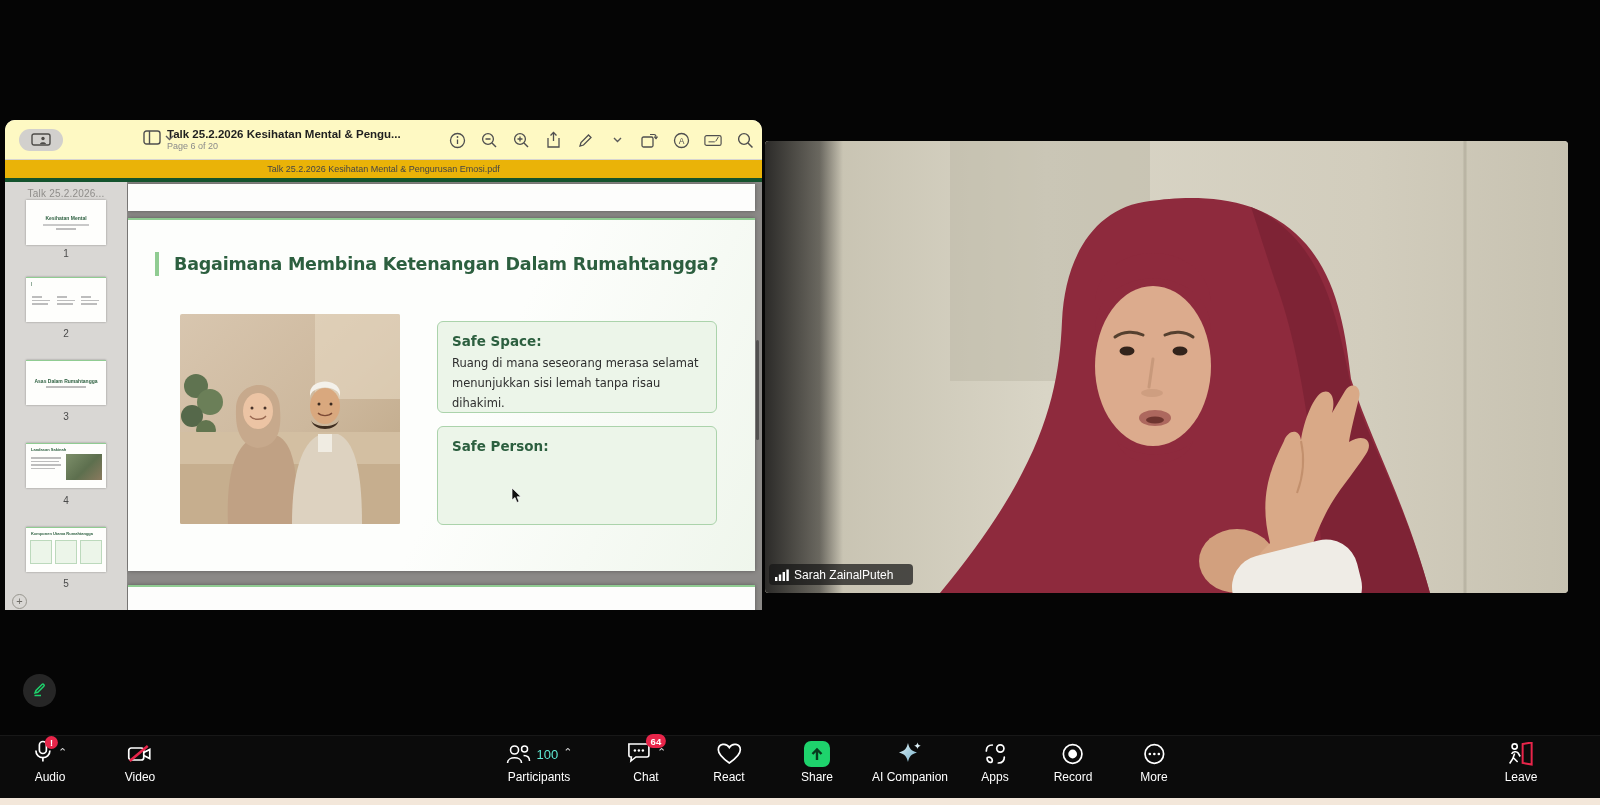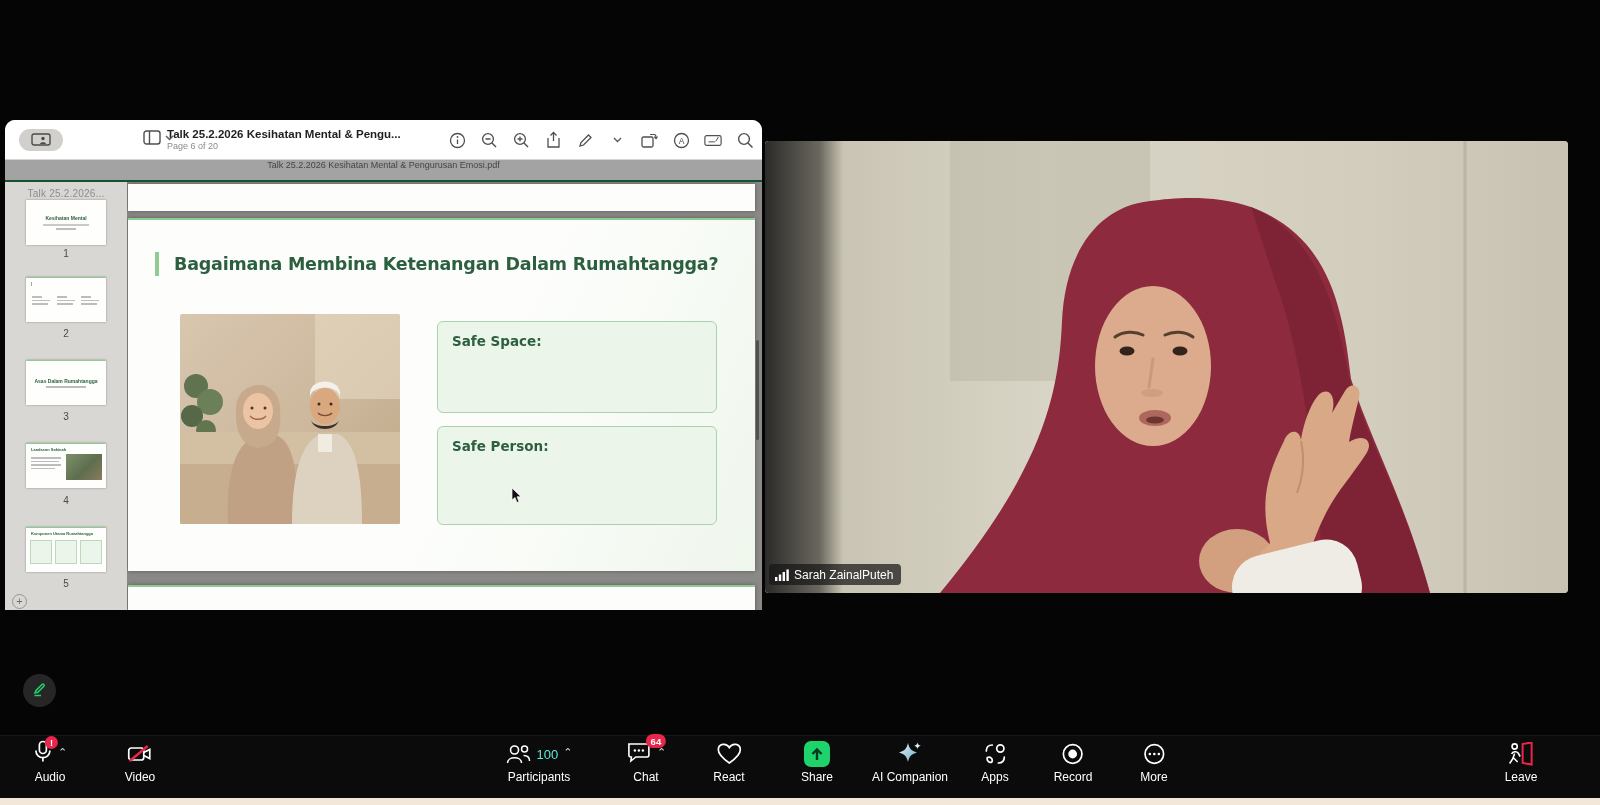--- a/index.html
+++ b/index.html
@@ -3,33 +3,33 @@
 <meta charset="utf-8">
 <style>
   * { margin:0; padding:0; box-sizing:border-box; }
   html,body { width:1600px; height:805px; background:#000; overflow:hidden;
               font-family:"Liberation Sans", sans-serif; }
   #stage { position:absolute; inset:0; width:1600px; height:805px; background:#050505; }
 
   
   .pv-window { position:absolute; left:5px; top:120px; width:757px; height:490px;
                background:#efedea; border-radius:10px 10px 0 0; overflow:hidden; }
-  .pv-top { position:relative; height:40px; background:#ffffff; border-bottom:1px solid #d6d4d1; }
+  .pv-top { position:relative; height:40px; background:#fef9c3; border-bottom:1px solid #d6d4d1; }
   .pill { position:absolute; left:14px; top:9px; width:44px; height:22px; background:#d2d0cd;
           border-radius:11px; display:flex; align-items:center; justify-content:center; }
   .pv-toolbar { position:absolute; left:130px; right:8px; top:0; height:40px;
                 display:flex; align-items:center; }
   .pv-titleblock { margin-left:32px; line-height:1.15; }
   .pv-title { font-size:11.5px; font-weight:bold; color:#1f1f1f; }
   .pv-page  { font-size:9px; color:#8b8b8b; }
   .pv-lefticons { position:absolute; left:8px; top:10px; display:flex; align-items:center; gap:4px; }
   .pv-icons { margin-left:auto; display:flex; align-items:center; gap:14px; }
   .pv-icons .ic { width:18px; height:18px; display:flex; align-items:center; justify-content:center; }
-  .pv-tabbar { height:22px; background:#a3a3a3; border-bottom:2px solid #14532d;
-               display:flex; align-items:flex-start; justify-content:center; }
+  .pv-tabbar { height:22px; background:#eab308; border-bottom:4px solid #14532d;
+               display:flex; align-items:center; justify-content:center; }
   .pv-tabname { font-size:9px; color:#454545; }
   .pv-body { position:relative; height:428px; display:flex;border-radius:27px; }
   .pv-sidebar { position:relative; width:122px; background:#d9d7d4; flex:none; }
   .pv-doclabel { margin-top:6px; text-align:center; font-size:10px; color:#8f8d8a; letter-spacing:.2px;
                  white-space:nowrap; overflow:hidden; }
   .thumb { position:absolute; left:21px; width:80px; height:45px; background:#fefefc;
            box-shadow:0 0 2px rgba(0,0,0,.35); overflow:hidden; }
   .thumb.greentop { border-top:1.5px solid #90cc92; }
   .thumb-num { position:absolute; width:80px; left:21px; text-align:center; font-size:10px; color:#4a4a4a; }
   .t-center { display:flex; flex-direction:column; align-items:center; justify-content:center; height:100%; }
@@ -65,21 +65,21 @@
   .sb1 { top:101px; height:92px; }
   .sb2 { top:206px; height:99px; }
   .sb-title { font-size:13.5px; font-weight:bold; color:#2c5f3f; margin-bottom:5px; }
   .sb-body { font-size:11.5px; color:#2e2e2e; line-height:1.72; }
   .cursor { position:absolute; left:383px; top:268px; }
 
   
   .video-tile { position:absolute; left:765px; top:141px; width:803px; height:452px;
                 border-radius:4px; overflow:hidden; background:#cfcaba; }
   .name-tag { position:absolute; left:4px; bottom:8px; height:21px; background:rgba(22,22,22,.72);
-              border-radius:4px; display:flex; align-items:center; padding:0 8px 0 6px; gap:5px; }
+              border-radius:4px; display:flex; align-items:center; padding:0 20px 0 6px; gap:5px; }
   .name-tag span { color:#fff; font-size:12px; white-space:nowrap; }
 
   
   .annot-btn { position:absolute; left:23px; top:674px; width:33px; height:33px; border-radius:50%;
                background:#262626; display:flex; align-items:center; justify-content:center; }
 
   
   .mtoolbar { position:absolute; left:0; top:735px; width:1600px; height:63px; background:#0b0b0b;
               border-top:1px solid #181818; }
   .bottom-strip { position:absolute; left:0; top:798px; width:1600px; height:7px; background:#f3e7da; }
@@ -310,20 +310,21 @@
                 <path d="M130,84 C130,70 160,70 160,84 L160,78 C158,64 132,64 130,78 Z" fill="#f4f1ea"></path>
                 <circle cx="139" cy="90" r="1.5" fill="#3a2a20"></circle>
                   <circle cx="151" cy="90" r="1.5" fill="#3a2a20"></circle>
                 <path d="M138,99 a8,5 0 0 0 14,0" fill="none" stroke="#7c4a35" stroke-width="1.3"></path>
                 <rect x="138" y="120" width="14" height="18" fill="#f0ece2"></rect>
               </svg>
             </div>
 
             <div class="safe-box sb1">
               <div class="sb-title">Safe Space:</div>
+              <div class="sb-body">Ruang di mana seseorang merasa selamat menunjukkan sisi lemah tanpa risau dihakimi.</div>
             </div>
             <div class="safe-box sb2">
               <div class="sb-title">Safe Person:</div>
             </div>
 
             <div class="cursor">
               <svg width="11" height="16" viewBox="0 0 11 16">
                   <path d="M1,0 L1,12 L4,9.5 L6,14.5 L8,13.5 L6,8.8 L10,8.8 Z" fill="#111" stroke="#fff" stroke-width="0.7"></path>
                 </svg>
             </div>

